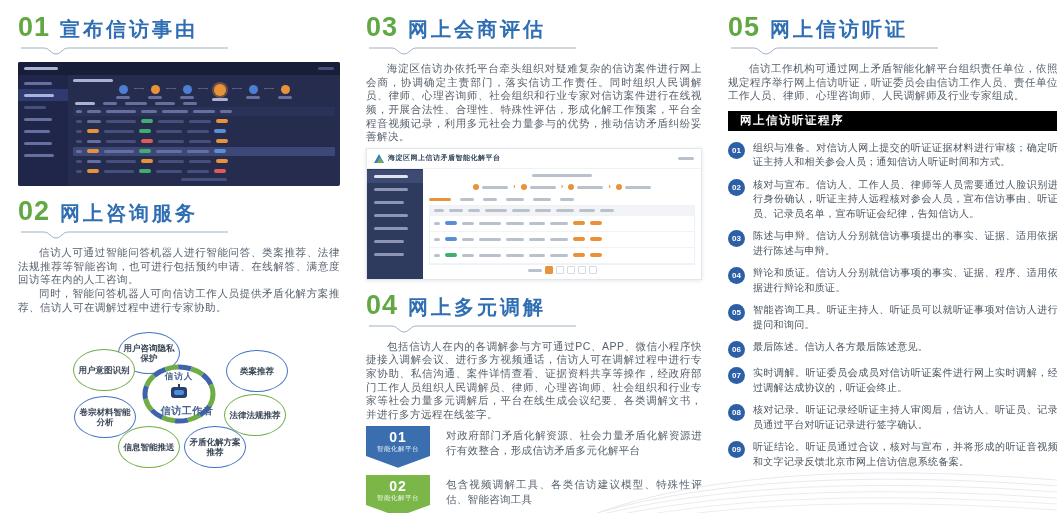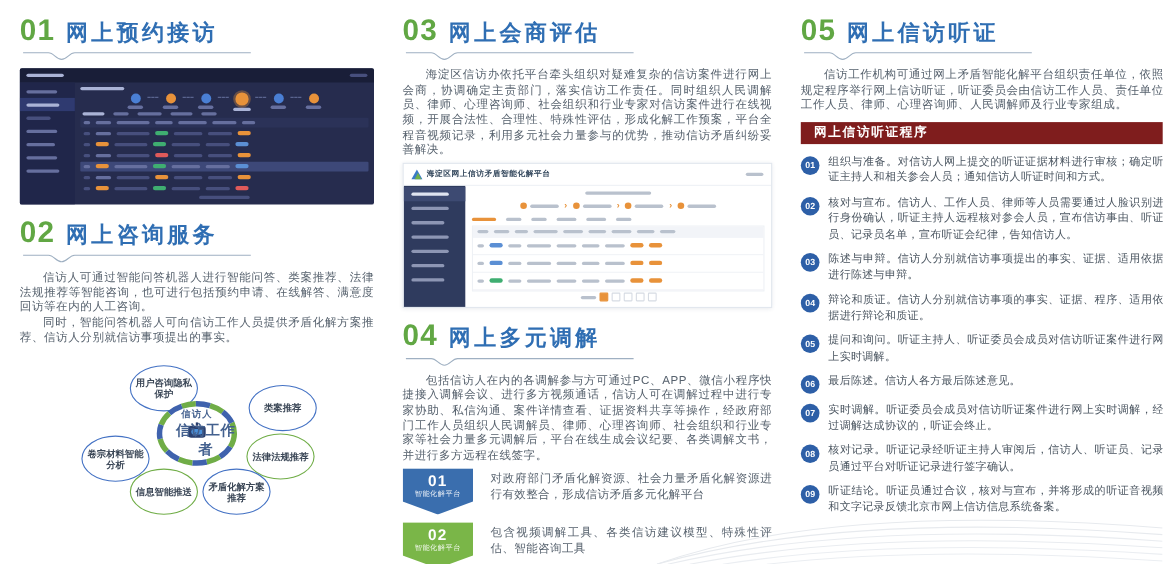--- a/index.html
+++ b/index.html
@@ -102,59 +102,59 @@
          background:#fff;border:1.6px solid;display:flex;align-items:center;justify-content:center;
          text-align:center;font-size:8.5px;font-weight:700;color:#3a4656;line-height:1.2;
          padding:2px;box-sizing:border-box;}
   .petal.blue{border-color:#4472c4;}
   .petal.green{border-color:#70ad47;}
   .d-center{position:absolute;left:94px;top:42px;width:78px;height:64px;}
   .d-center svg{position:absolute;left:0;top:0;}
   .dc-top{position:absolute;top:9px;left:0;right:0;text-align:center;
           font-size:8.5px;font-weight:700;color:#44618f;letter-spacing:1px;}
   .dc-bottom{position:absolute;bottom:8px;left:16px;right:0;text-align:center;
-          font-size:13px;font-weight:700;color:#44618f;letter-spacing:.5px;}
+          font-size:10px;font-weight:700;color:#44618f;letter-spacing:.5px;}
   .robot{position:absolute;left:31px;top:25px;width:16px;height:11px;background:#2a3f6e;
          border-radius:3px;}
   .robot:before{content:"";position:absolute;left:3px;top:3px;width:10px;height:5px;
          background:#4a90d9;border-radius:2px;}
   .robot:after{content:"";position:absolute;left:7px;top:-3px;width:2px;height:3px;background:#2a3f6e;}
 
   
   .rib-row{display:flex;gap:16px;align-items:flex-start;margin-bottom:7px;}
   .ribbon{width:64px;height:42px;flex:none;color:#fff;text-align:center;
           clip-path:polygon(0 0,100% 0,100% 72%,50% 100%,0 72%);padding-top:3px;box-sizing:border-box;}
   .ribbon .rnum{font-size:14px;font-weight:700;letter-spacing:1px;line-height:1.15;}
   .ribbon .rtag{font-size:6.5px;opacity:.9;letter-spacing:.5px;}
   .ribbon.c1{background:#3a6eae;}
   .ribbon.c2{background:#7ab648;}
   .rib-text{font-size:10.5px;color:#57626e;line-height:1.45;text-align:justify;padding-top:2px;letter-spacing:.3px;}
 
   
-  .proc-bar{height:20px;background:#7f1d1d;color:#fff;font-size:11.5px;font-weight:700;
+  .proc-bar{height:20px;background:#000000;color:#fff;font-size:11.5px;font-weight:700;
             display:flex;align-items:center;padding-left:12px;letter-spacing:1.5px;
             margin:8px 0 10px 0;width:318px;}
   .pitem{display:flex;gap:8px;margin-bottom:8px;}
   .pnum{width:17px;height:17px;border-radius:50%;background:#2d5fa7;color:#fff;
         font-size:8px;font-weight:700;display:flex;align-items:center;justify-content:center;
         flex:none;margin-top:1px;}
   .ptext{font-size:10px;color:#4a5560;line-height:1.45;text-align:justify;letter-spacing:.3px;}
 
   .waves{position:absolute;right:0;bottom:0;z-index:1;}
 </style>
 </head>
 <body>
 
 <div class="page">
 
   <div class="col col1">
 
     <div class="sec-head">
       <span class="sec-num">01</span>
-      <span class="sec-title">网上预约接访</span>
+      <span class="sec-title">宣布信访事由</span>
     </div>
     <svg class="head-line" width="212" height="10" viewBox="0 0 212 10">
       <path d="M1 2 H24 C29 2 31 8 36 8 C41 8 43 2 48 2 H208" fill="none" stroke="#9fb0c2" stroke-width="1"></path>
     </svg>
 
     <div class="shot-dark">
       <div class="sd-top">
         <i class="bar w34 light"></i>
           <i class="bar w16 dim"></i>
       </div>
@@ -297,29 +297,30 @@
     </div>
 
     <div class="sec-head" style="margin-top:10px;">
       <span class="sec-num">02</span>
       <span class="sec-title">网上咨询服务</span>
     </div>
     <svg class="head-line" width="212" height="10" viewBox="0 0 212 10">
       <path d="M1 2 H24 C29 2 31 8 36 8 C41 8 43 2 48 2 H208" fill="none" stroke="#9fb0c2" stroke-width="1"></path>
     </svg>
     <p class="para" style="margin-bottom:0;">信访人可通过智能问答机器人进行智能问答、类案推荐、法律法规推荐等智能咨询，也可进行包括预约申请、在线解答、满意度回访等在内的人工咨询。</p>
-    <p class="para" style="margin-top:0;">同时，智能问答机器人可向信访工作人员提供矛盾化解方案推荐、信访人分别就信访事项提出的事实。</p>
+    <p class="para" style="margin-top:0;">同时，智能问答机器人可向信访工作人员提供矛盾化解方案推荐、信访人可在调解过程中进行专家协助。</p>
 
     <div class="diagram">
       <div class="petal blue" style="left:72px;top:12px;">用户咨询隐私保护</div>
       <div class="petal blue" style="left:180px;top:30px;">类案推荐</div>
       <div class="petal green" style="left:178px;top:74px;">法律法规推荐</div>
       <div class="petal blue" style="left:138px;top:106px;">矛盾化解方案推荐</div>
       <div class="petal green" style="left:72px;top:106px;">信息智能推送</div>
       <div class="petal blue" style="left:28px;top:76px;">卷宗材料智能分析</div>
+      <div class="petal green" style="left:27px;top:29px;">用户意图识别</div>
       <div class="d-center">
         <svg width="78" height="64" viewBox="0 0 78 64">
           <ellipse cx="39" cy="32" rx="34" ry="27" fill="none" stroke="#70ad47" stroke-width="5" stroke-dasharray="13 13"></ellipse>
           <ellipse cx="39" cy="32" rx="34" ry="27" fill="none" stroke="#3f62ad" stroke-width="5" stroke-dasharray="13 13" stroke-dashoffset="13"></ellipse>
         </svg>
         <span class="dc-top">信访人</span>
         <span class="robot"></span>
         <span class="dc-bottom">信访工作者</span>
       </div>
     </div>
@@ -509,21 +510,21 @@
     <div class="pitem">
       <span class="pnum">03</span>
       <span class="ptext">陈述与申辩。信访人分别就信访事项提出的事实、证据、适用依据进行陈述与申辩。</span>
     </div>
     <div class="pitem">
       <span class="pnum">04</span>
       <span class="ptext">辩论和质证。信访人分别就信访事项的事实、证据、程序、适用依据进行辩论和质证。</span>
     </div>
     <div class="pitem">
       <span class="pnum">05</span>
-      <span class="ptext">提问和询问。听证主持人、听证委员会成员对信访听证案件进行网上实时调解。</span>
+      <span class="ptext">智能咨询工具。听证主持人、听证员可以就听证事项对信访人进行提问和询问。</span>
     </div>
     <div class="pitem">
       <span class="pnum">06</span>
       <span class="ptext">最后陈述。信访人各方最后陈述意见。</span>
     </div>
     <div class="pitem">
       <span class="pnum">07</span>
       <span class="ptext">实时调解。听证委员会成员对信访听证案件进行网上实时调解，经过调解达成协议的，听证会终止。</span>
     </div>
     <div class="pitem">

